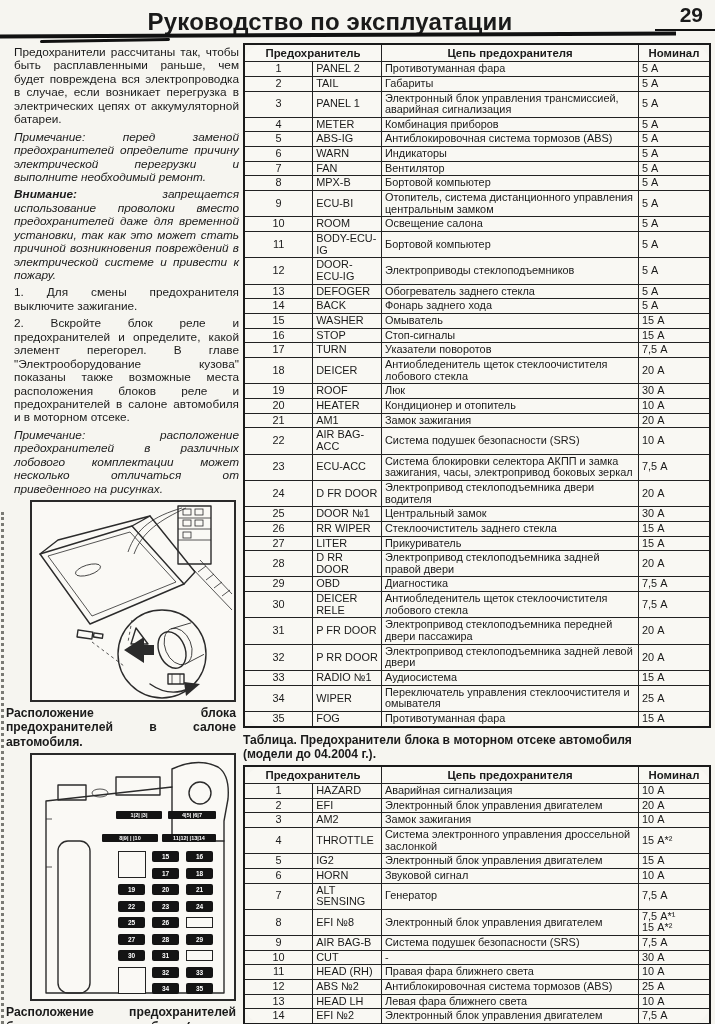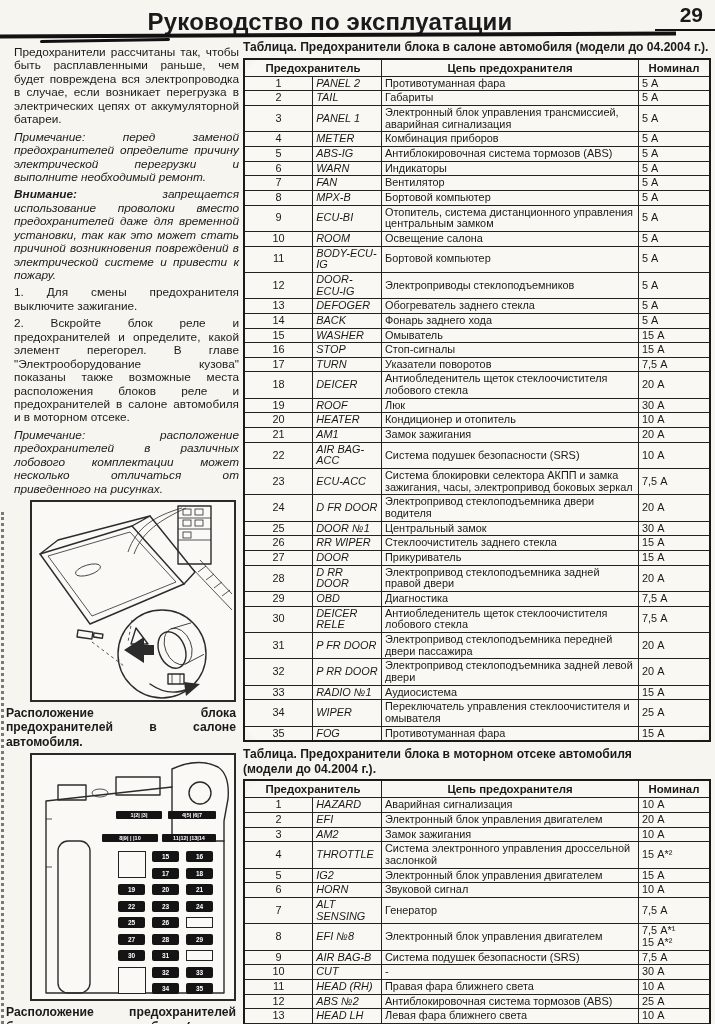--- a/index.html
+++ b/index.html
@@ -47,21 +47,21 @@
   
   .right-col{position:absolute;top:40px;left:243px;width:470px;}
   .tbl-title{font-size:12.1px;font-weight:bold;line-height:1.2;white-space:nowrap;}
   .tbl-title.wrap{white-space:normal;width:440px;}
   table{border-collapse:collapse;table-layout:fixed;width:468px;margin-top:3px;background:#f9f8f3;border-radius:25px;}
   th,td{border:1px solid #222;padding:1px 3px;font-size:10.9px;line-height:1.07;
         vertical-align:middle;overflow:hidden;}
   th{font-size:11.4px;font-weight:bold;text-align:center;padding:2px 2px;}
   table{border:2px solid #1a1a1a;}
   .c-num{width:24px;text-align:center;padding:1px 1px;}
-  .c-name{width:94px;font-style:italic;}
+  .c-name{width:94px;}
   .c-circuit{width:252px;}
   .c-rating{width:66px;white-space:pre-line;}
   .sketch{stroke:#2b2b2b;fill:none;stroke-width:1.4;stroke-linejoin:round;stroke-linecap:round;}
   .sketch-thin{stroke:#2b2b2b;fill:none;stroke-width:.8;}
   .sketch-fill{fill:#2b2b2b;stroke:none;}
 </style>
 </head>
 <body>
 
 <div class="page">
@@ -182,21 +182,20 @@
           <div class="chip" style="left: 120px; top: 211.5px; width: 27px; height: 11px;">32</div>
           <div class="chip" style="left: 154px; top: 211.5px; width: 27px; height: 11px;">33</div>
           <div class="chip" style="left: 120px; top: 228px; width: 27px; height: 11px;">34</div>
           <div class="chip" style="left: 154px; top: 228px; width: 27px; height: 11px;">35</div>
         </div>
     </div>
     <div class="caption">Расположение предохранителей блока в салоне автомобиля (модели до 04.2004 г.).</div>
   </div>
 
   <div class="right-col">
-    <div class="tbl-title">Таблица. Предохранители блока в салоне автомобиля (модели до 04.2004 г.).</div>
     <table>
         <thead>
           <tr>
             <th colspan="2">Предохранитель</th>
             <th class="c-circuit">Цепь предохранителя</th>
             <th class="c-rating">Номинал</th>
           </tr>
         </thead>
         <tbody>
           <tr>
@@ -350,21 +349,21 @@
             <td class="c-rating">30 А</td>
           </tr>
           <tr>
             <td class="c-num">26</td>
             <td class="c-name">RR WIPER</td>
             <td class="c-circuit">Стеклоочиститель заднего стекла</td>
             <td class="c-rating">15 А</td>
           </tr>
           <tr>
             <td class="c-num">27</td>
-            <td class="c-name">DOOR</td>
+            <td class="c-name">LITER</td>
             <td class="c-circuit">Прикуриватель</td>
             <td class="c-rating">15 А</td>
           </tr>
           <tr>
             <td class="c-num">28</td>
             <td class="c-name">D RR DOOR</td>
             <td class="c-circuit">Электропривод стеклоподъемника задней правой двери</td>
             <td class="c-rating">20 А</td>
           </tr>
           <tr>

